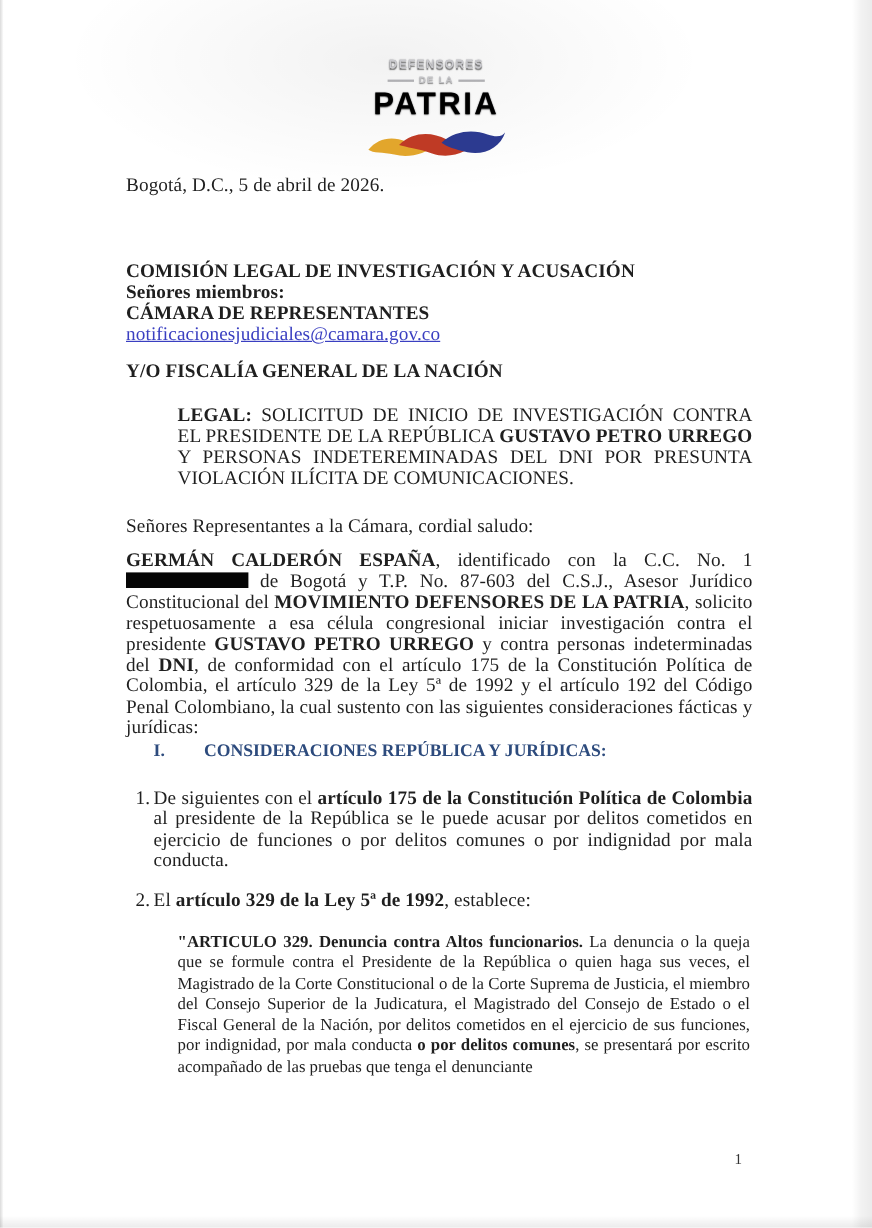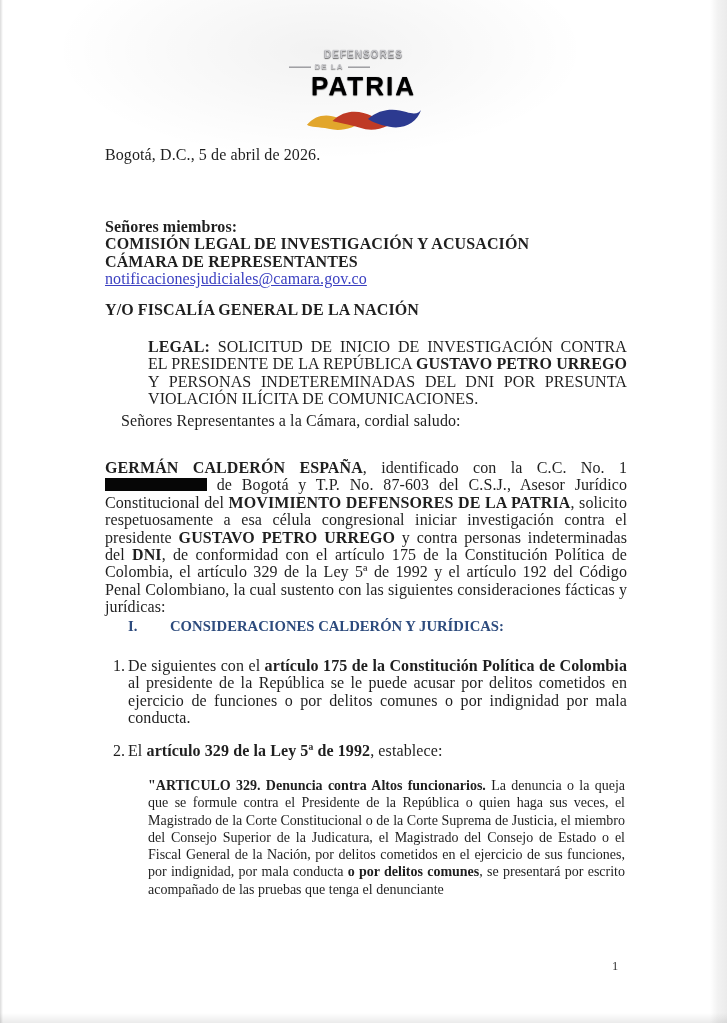--- a/index.html
+++ b/index.html
@@ -23,36 +23,36 @@
 
   .b{font-weight:bold;}
   .just{text-align:justify;text-align-last:left;}
   p{margin:0;}
 
   
   .logo{position:absolute;top:50px;left:0;right:0;margin:auto;width:150px;text-align:center;
     font-family:"Liberation Sans","DejaVu Sans",sans-serif;line-height:1;}
   .logo-defensores{font-size:10px;font-weight:bold;letter-spacing:1px;color:#c9c9cd;
     text-shadow:0 1px 1px rgba(40,40,40,0.65),0 0 1px #8b8b8f;}
-  .logo-dela-row{display:flex;align-items:center;gap:4px;margin-top:3px;}
+  .logo-dela-row{display:flex;align-items:center;justify-content:center;gap:4px;margin-top:3px;}
   .logo-dela{font-size:8px;font-weight:bold;letter-spacing:1px;color:#c4c4c8;
     text-shadow:0 1px 1px rgba(40,40,40,0.6);}
   .logo-rule{display:inline-block;width:22px;height:2px;background:linear-gradient(#d8d8db,#8e8e92);}
   .logo-patria{font-size:26px;font-weight:bold;letter-spacing:2px;margin-top:2px;color:#000000;
     text-shadow:0 1px 1px rgba(35,35,35,0.7),0 0 1px #86868a;}
   .ribbon{display:block;margin:1px auto 0;width:118px;height:34px;}
 
   
   .txt{font-size:16px;line-height:17.4px;letter-spacing:0.1px;}
   .date{position:absolute;top:146px;left:105px;}
   .addr{position:absolute;top:218px;left:105px;}
   .email{color:#3a3fc1;text-decoration:underline;cursor:pointer;text-align:right;}
   .alt{position:absolute;top:301px;left:105px;}
   .subject{position:absolute;top:338px;left:148px;width:479px;}
-  .salutation{position:absolute;top:412px;left:105px;margin-left:16px;}
+  .salutation{position:absolute;top:430px;left:105px;}
   .intro{position:absolute;top:459px;left:105px;width:522px;}
   .redaction{display:inline-block;width:102px;height:13px;background:#060606;vertical-align:baseline;transform:translateY(1px);}
   .sec-heading{position:absolute;top:618px;left:128px;font-weight:bold;color:#2d4b7d;font-size:14.7px;}
   .sec-num{display:inline-block;width:42px;}
   .list-item{position:absolute;display:flex;left:113px;width:514px;}
   .item1{top:657px;}
   .item2{top:742px;}
   .num{flex:0 0 15px;}
   .li-text{flex:1;}
   .quote{position:absolute;top:777px;left:148px;width:477px;font-size:14px;line-height:17.3px;}
@@ -79,35 +79,35 @@
     <svg class="ribbon" viewBox="0 0 120 32">
       <path d="M2 24 C10 14 22 12 34 17 C44 21 52 22 60 19 C50 28 36 31 24 28 C14 26 6 27 2 24 Z" fill="#e2a62c"></path>
       <path d="M28 20 C40 8 56 9 68 15 C78 20 88 19 96 14 C88 27 70 32 56 27 C44 23 34 22 28 20 Z" fill="#bf3a25"></path>
       <path d="M64 18 C76 7 92 7 103 11 C112 14 116 12 118 9 C114 22 100 29 86 26 C76 24 68 21 64 18 Z" fill="#2c3a90"></path>
     </svg>
   </header>
 
   <div class="date txt">Bogotá, D.C., 5 de abril de 2026.</div>
 
   <div class="addr txt">
+    <div class="b">COMISIÓN LEGAL DE INVESTIGACIÓN Y ACUSACIÓN</div>
     <div class="b">Señores miembros:</div>
-    <div class="b">COMISIÓN LEGAL DE INVESTIGACIÓN Y ACUSACIÓN</div>
     <div class="b">CÁMARA DE REPRESENTANTES</div>
     <a class="email">notificacionesjudiciales@camara.gov.co</a>
   </div>
 
   <div class="alt txt b">Y/O FISCALÍA GENERAL DE LA NACIÓN</div>
 
   <p class="subject txt just"><span class="b">LEGAL:</span><span> SOLICITUD DE INICIO DE INVESTIGACIÓN CONTRA EL PRESIDENTE DE LA REPÚBLICA </span><span class="b">GUSTAVO PETRO URREGO</span><span> Y PERSONAS INDETEREMINADAS DEL DNI POR PRESUNTA VIOLACIÓN ILÍCITA DE COMUNICACIONES.</span></p>
 
   <div class="salutation txt">Señores Representantes a la Cámara, cordial saludo:</div>
 
   <p class="intro txt just"><span class="b">GERMÁN CALDERÓN ESPAÑA</span><span>, identificado con la C.C. No. 1</span><span class="redaction"></span><span> de Bogotá y T.P. No. 87-603 del C.S.J., Asesor Jurídico Constitucional del </span><span class="b">MOVIMIENTO DEFENSORES DE LA PATRIA</span><span>, solicito respetuosamente a esa célula congresional iniciar investigación contra el presidente </span><span class="b">GUSTAVO PETRO URREGO</span><span> y contra personas indeterminadas del </span><span class="b">DNI</span><span>, de conformidad con el artículo 175 de la Constitución Política de Colombia, el artículo 329 de la Ley 5ª de 1992 y el artículo 192 del Código Penal Colombiano, la cual sustento con las siguientes consideraciones fácticas y jurídicas:</span></p>
 
-  <div class="sec-heading"><span class="sec-num">I.</span><span>CONSIDERACIONES CALDERÓN Y JURÍDICAS:</span></div>
+  <div class="sec-heading"><span class="sec-num">I.</span><span>CONSIDERACIONES REPÚBLICA Y JURÍDICAS:</span></div>
 
   <div class="list-item item1 txt">
     <span class="num">1.</span>
     <p class="li-text just"><span>De siguientes con el </span><span class="b">artículo 175 de la Constitución Política de Colombia</span><span> al presidente de la República se le puede acusar por delitos cometidos en ejercicio de funciones o por delitos comunes o por indignidad por mala conducta.</span></p>
   </div>
 
   <div class="list-item item2 txt">
     <span class="num">2.</span>
     <p class="li-text"><span>El </span><span class="b">artículo 329 de la Ley 5ª de 1992</span><span>, establece:</span></p>
   </div>

